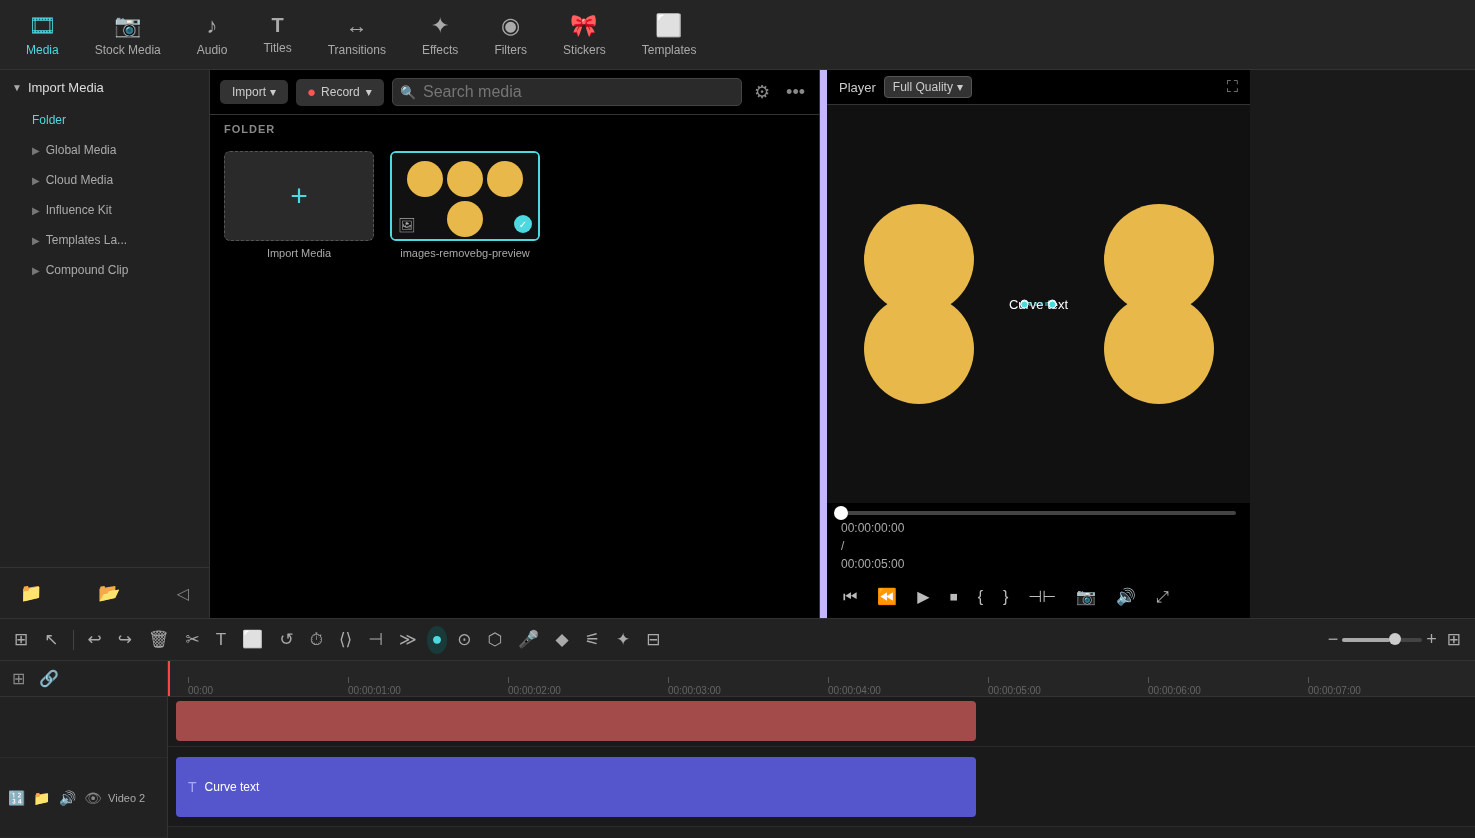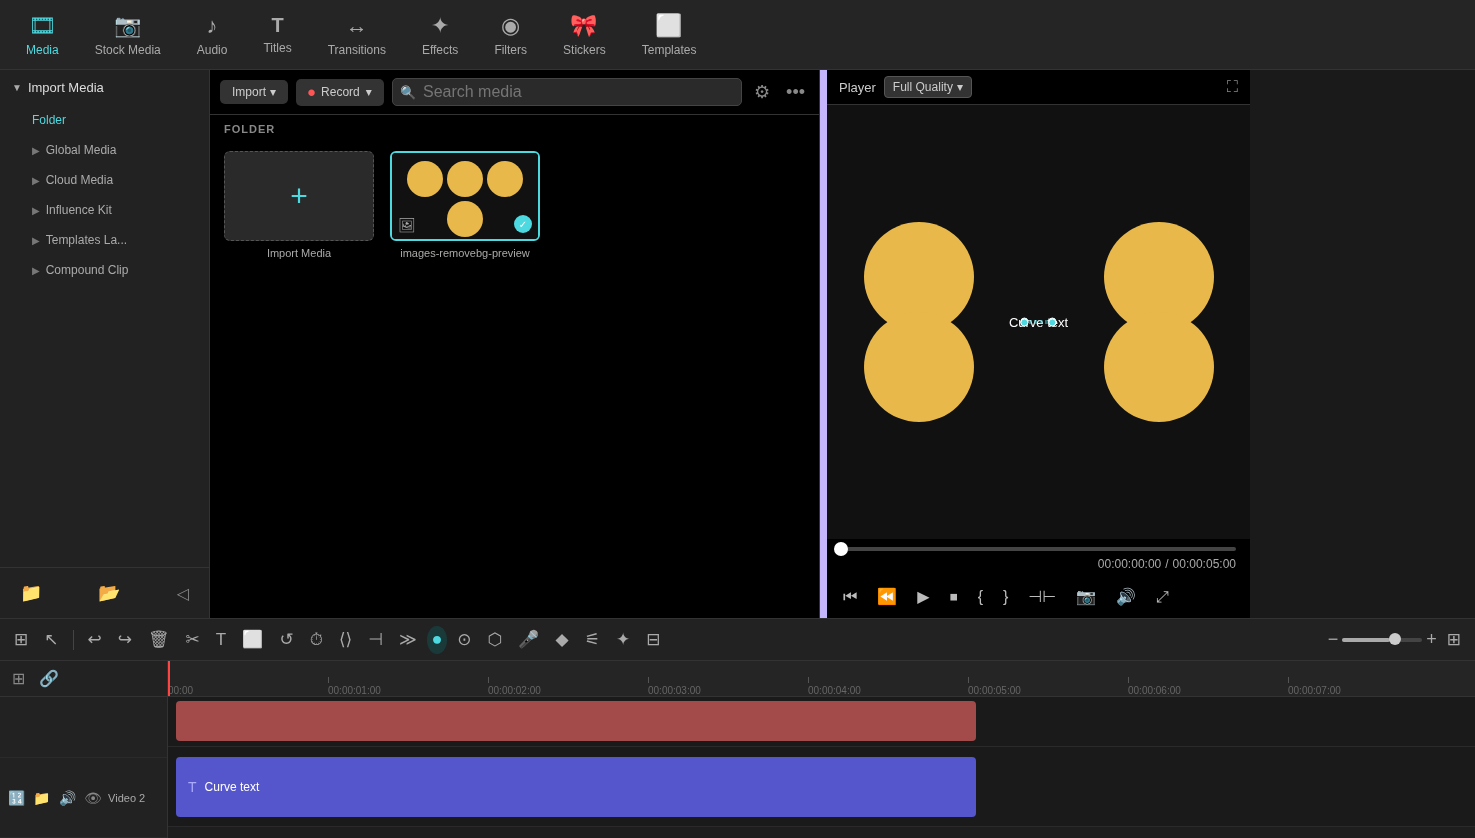--- a/index.html
+++ b/index.html
@@ -391,20 +391,21 @@
       transform: translateX(-50%);
       cursor: pointer;
     }
     .time-display {
       display: flex;
       justify-content: flex-end;
       font-size: 12px;
       color: #aaa;
       gap: 4px;
       margin-bottom: 4px;
+      flex-direction: column;
     }
     .player-controls {
       display: flex;
       align-items: center;
       padding: 4px 10px 8px;
       gap: 8px;
     }
     .ctrl-btn {
       background: none;
       border: none;
@@ -562,21 +563,21 @@
       display: flex;
       align-items: center;
       padding-left: 0;
       position: relative;
       overflow: hidden;
     }
     .ruler-marks {
       display: flex;
       align-items: flex-end;
       height: 100%;
-      padding-left: 0;
+      padding-left: 20px;
     }
     .ruler-mark {
       display: flex;
       flex-direction: column;
       align-items: flex-start;
       font-size: 10px;
       color: #666;
       min-width: 160px;
     }
     .ruler-tick { width: 1px; height: 6px; background: #555; margin-bottom: 2px; }

